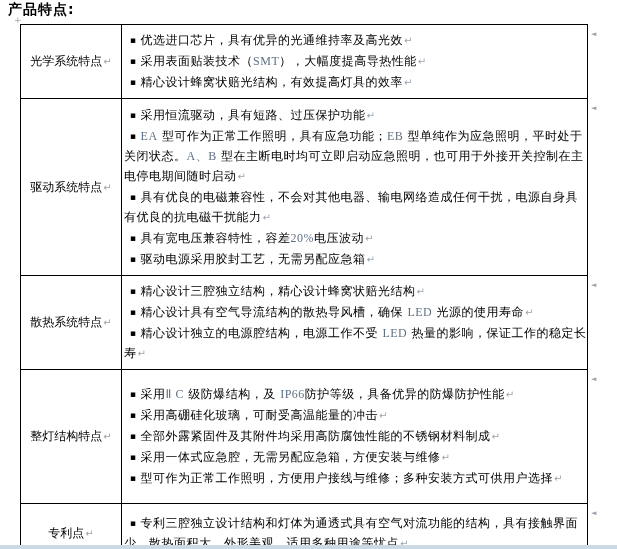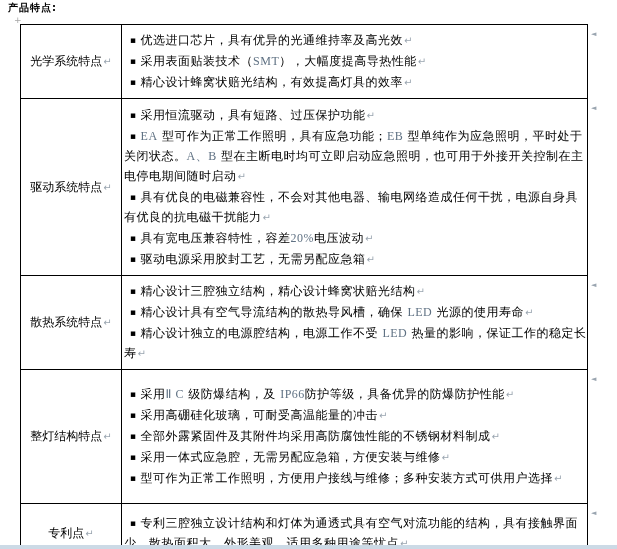--- a/index.html
+++ b/index.html
@@ -7,21 +7,21 @@
   body {
     width:617px; height:549px; overflow:hidden;
     font-family:"DejaVu Sans","Liberation Sans",sans-serif;
     color:#000;
   }
   .page {
     position:relative; width:617px; height:549px; background:#fff; overflow:hidden;
   }
   .doc-title {
     position:absolute; left:8px; top:1px;
-    font-size:10px; font-weight:bold; letter-spacing:1px;
+    font-size:14px; font-weight:bold; letter-spacing:1px;
     white-space:nowrap;
   }
   .tbl-handle {
     position:absolute; left:14px; top:16px;
     font-size:9px; color:var(--handle,#a6a6a6); line-height:9px;
   }
   table.features {
     position:absolute; left:20px; top:24px;
     width:567px; border-collapse:collapse; table-layout:fixed;
     font-size:12px;

